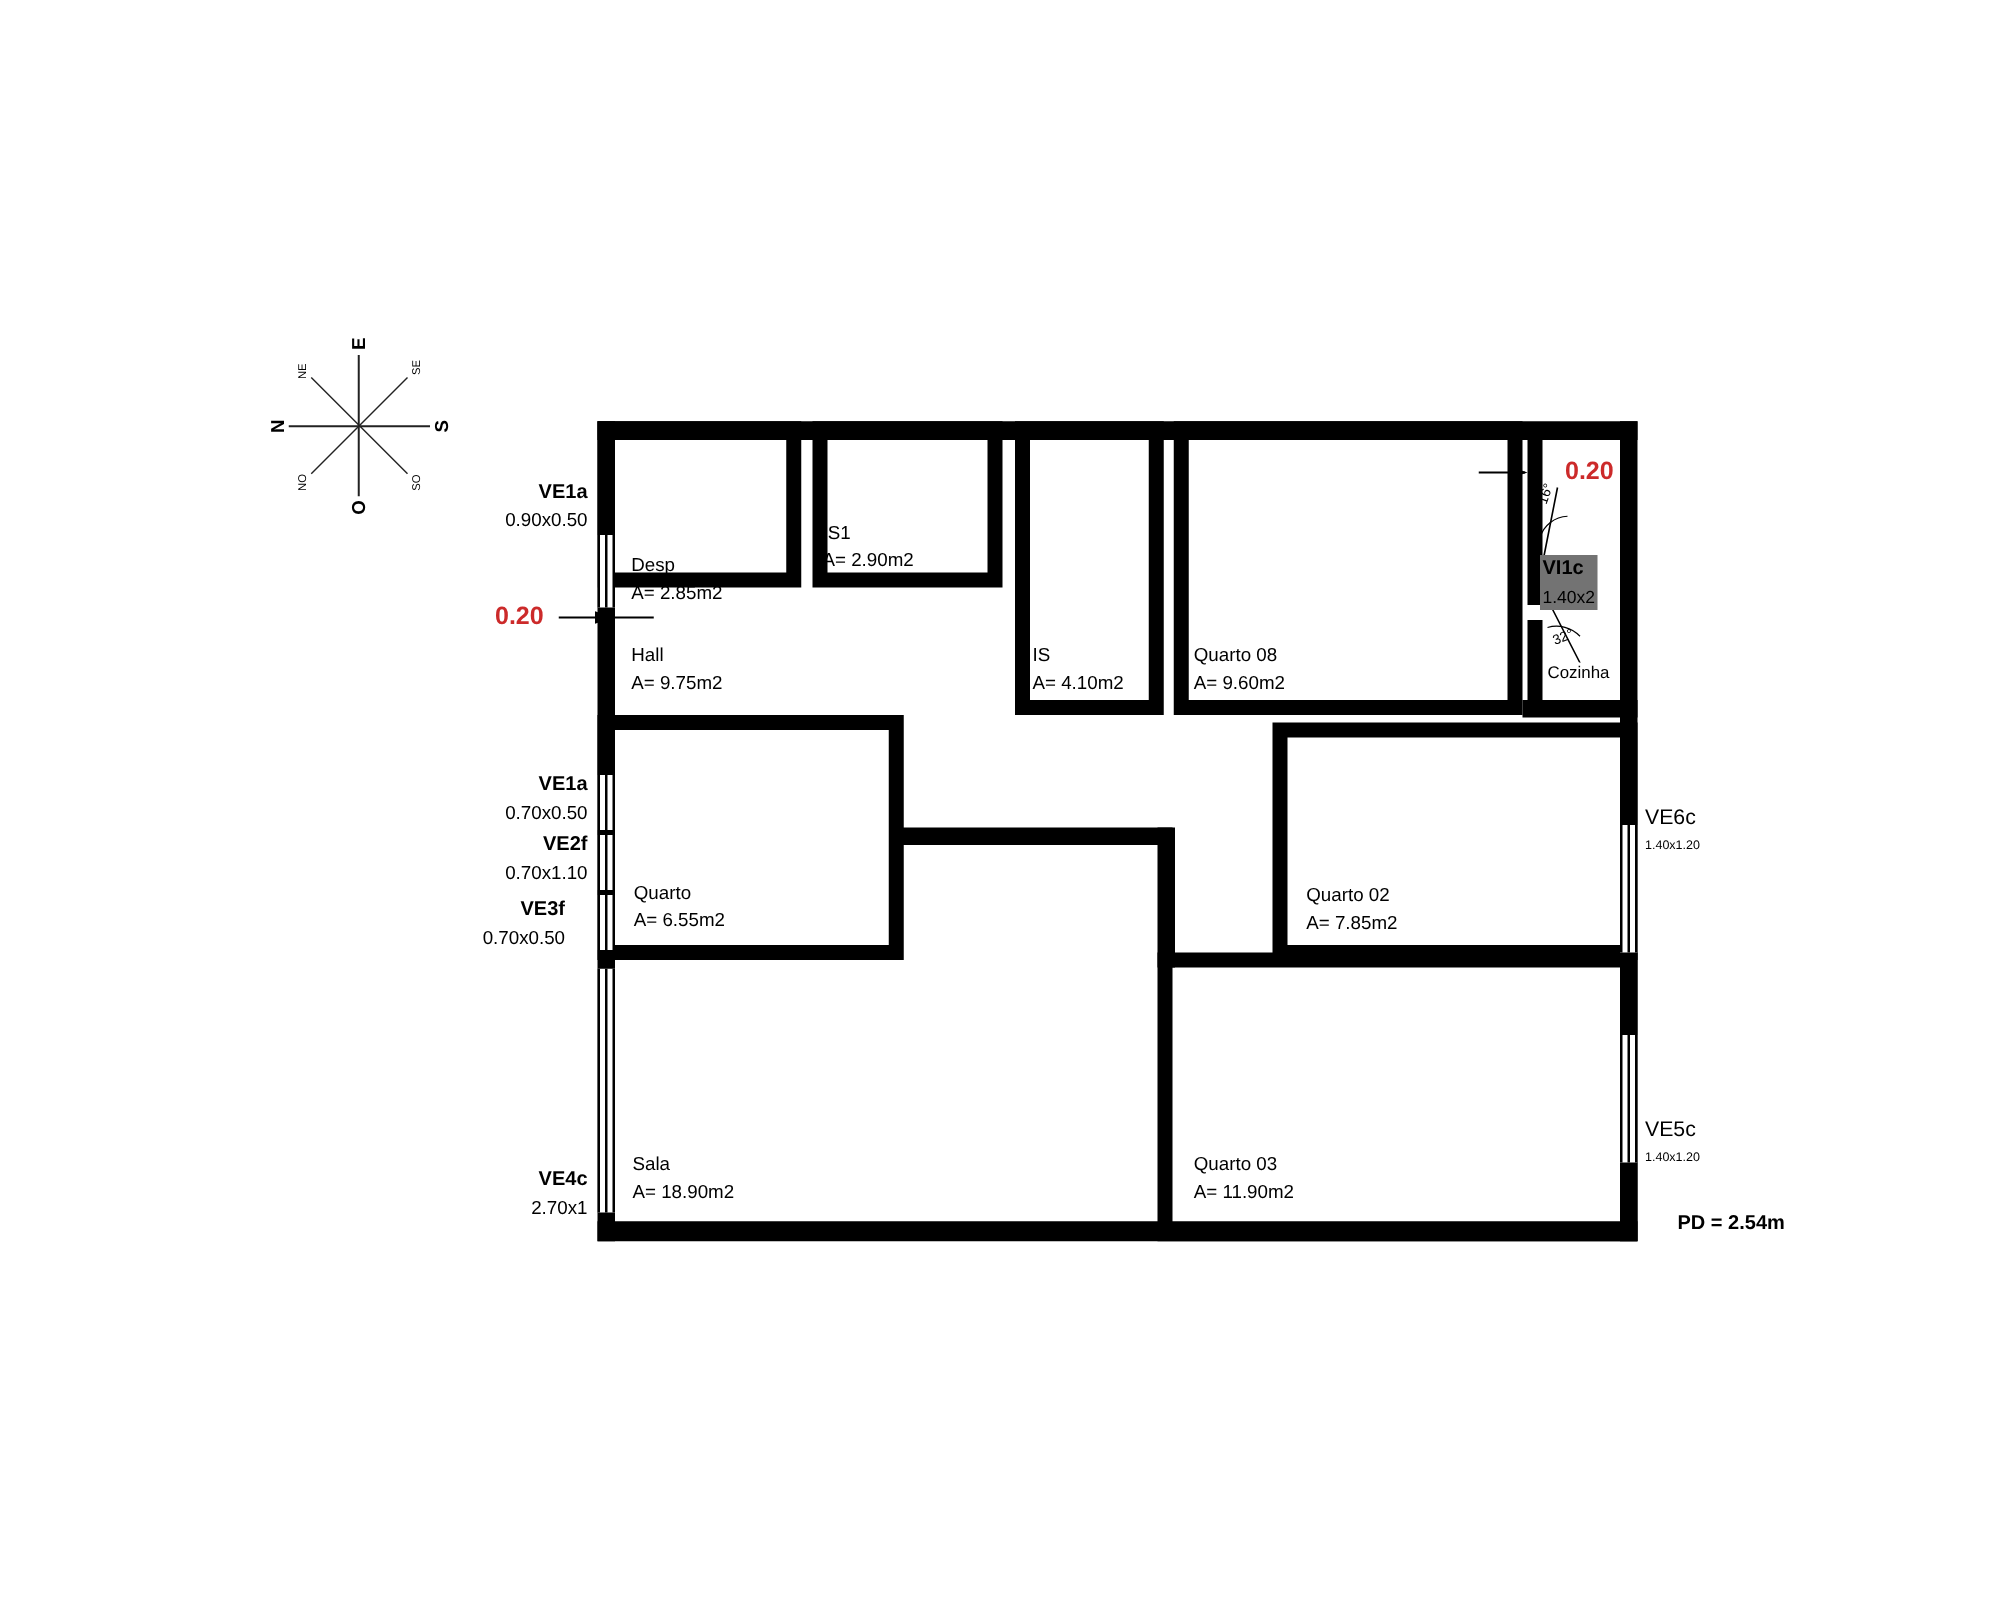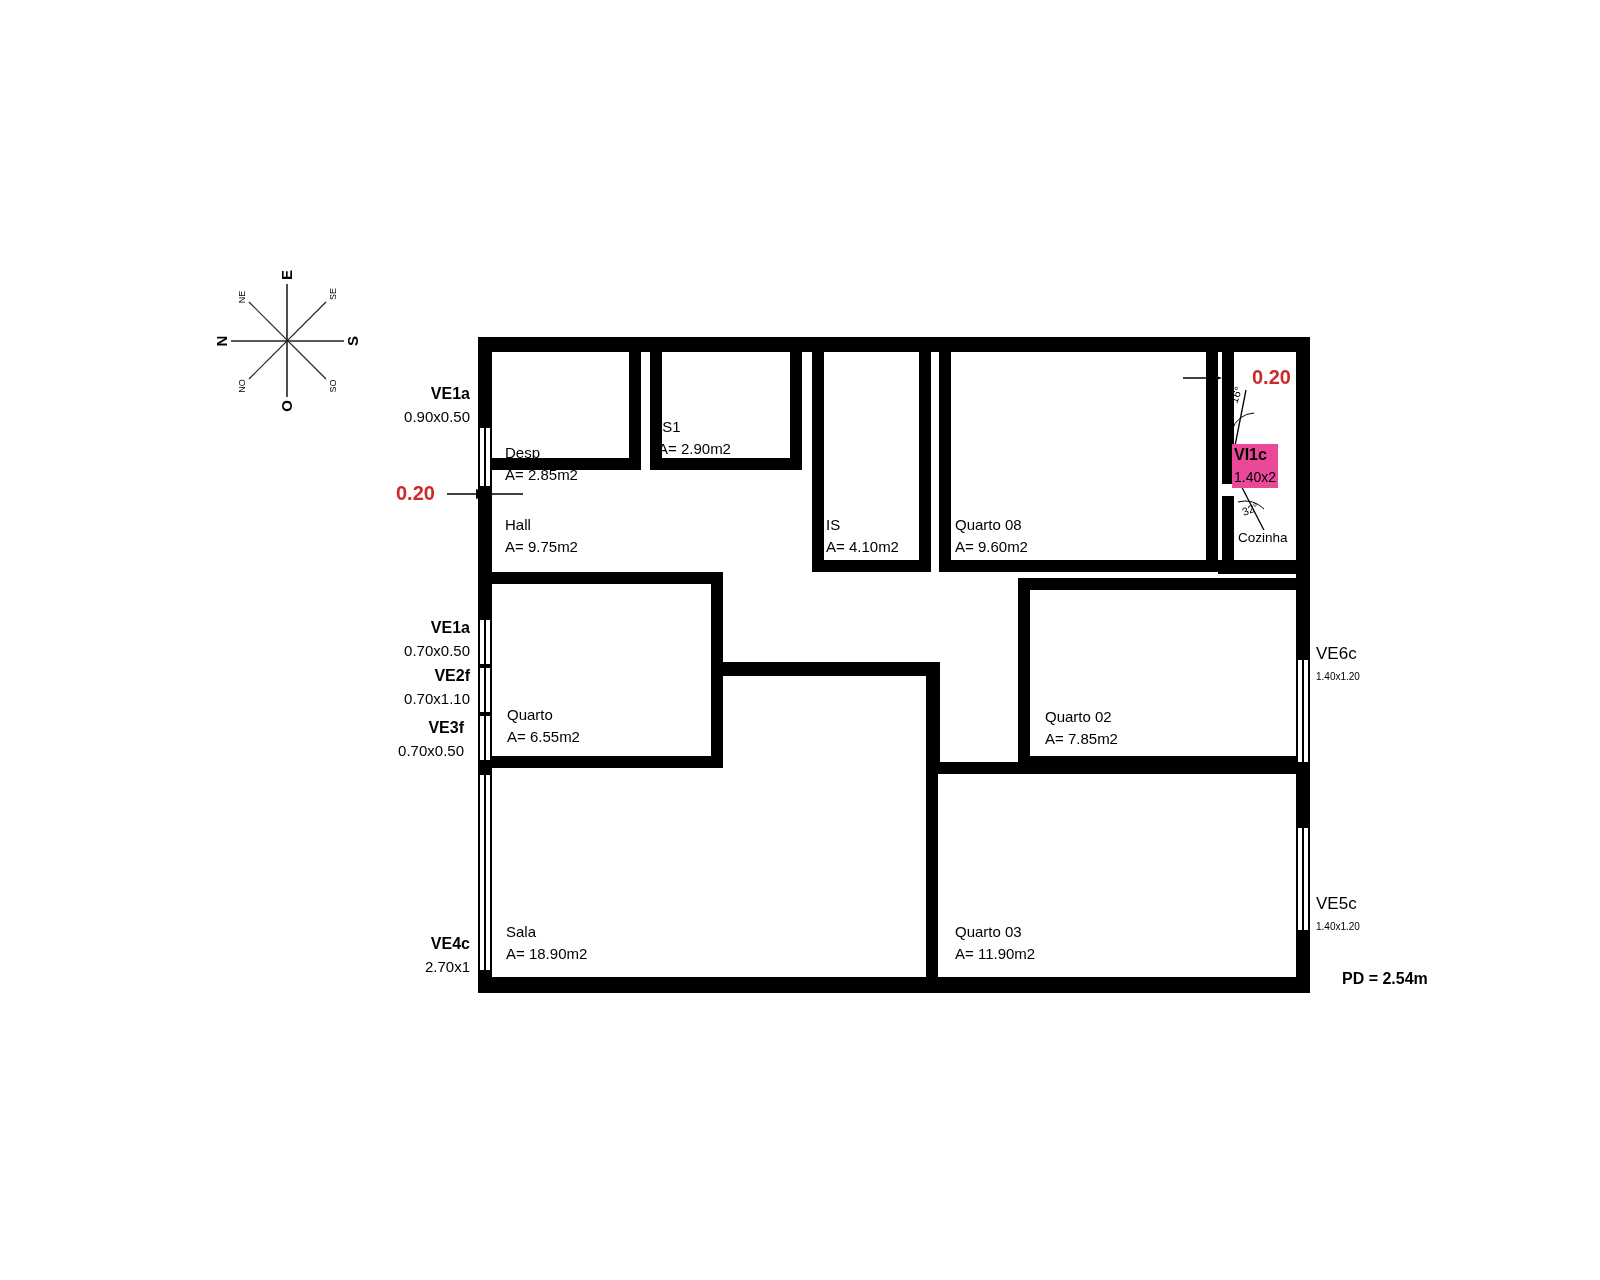--- a/index.html
+++ b/index.html
@@ -13,21 +13,21 @@
   .winV .cl{position:absolute;left:50%;top:0;bottom:0;width:2px;margin-left:-1px;background:#000;}
   .room-label{position:absolute;z-index:5;font-size:15px;line-height:22px;white-space:nowrap;}
   .side-label{position:absolute;z-index:5;text-align:right;white-space:nowrap;line-height:23px;}
   .side-label .code{font-weight:bold;font-size:16px;}
   .side-label .size{font-size:15px;}
   .right-label{position:absolute;z-index:5;text-align:left;white-space:nowrap;line-height:23px;}
   .right-label .code{font-weight:normal;font-size:17px;}
   .right-label .size{font-size:10px;}
   .dim-red{position:absolute;z-index:6;font-size:20px;font-weight:bold;color:#cc2a2a;white-space:nowrap;}
   .pd-label{position:absolute;z-index:5;font-size:16px;font-weight:bold;white-space:nowrap;}
-  .vi-label{position:absolute;z-index:6;background:#ec4899;padding:0 2px;line-height:22px;white-space:nowrap;}
+  .vi-label{position:absolute;z-index:6;background:#737373;padding:0 2px;line-height:22px;white-space:nowrap;}
   .vi-label .code{font-weight:bold;font-size:16px;}
   .vi-label .size{font-size:14px;}
   .marq-label{position:absolute;z-index:6;font-size:13.5px;background:#fff;padding:0 1px;white-space:nowrap;}
   #overlay{position:absolute;left:0;top:0;z-index:4;pointer-events:none;}
   #compass{position:absolute;left:215px;top:268px;width:145px;height:145px;transform:rotate(-90deg);z-index:5;}
 </style>
 </head>
 <body>
 
 <div id="canvas">
@@ -152,21 +152,21 @@
     <div class="size">0.90x0.50</div>
   </div>
   <div class="side-label" style="left:330px;top:616px;width:140px;">
     <div class="code">VE1a</div>
     <div class="size">0.70x0.50</div>
   </div>
   <div class="side-label" style="left:330px;top:664px;width:140px;">
     <div class="code">VE2f</div>
     <div class="size">0.70x1.10</div>
   </div>
-  <div class="side-label" style="left:324px;top:716px;width:140px;">
+  <div class="side-label" style="left:312px;top:716px;width:140px;">
     <div class="code">VE3f</div>
     <div class="size">0.70x0.50</div>
   </div>
   <div class="side-label" style="left:330px;top:932px;width:140px;">
     <div class="code">VE4c</div>
     <div class="size">2.70x1</div>
   </div>
 
   <div class="vi-label" style="left:1232px;top:444px;">
     <div class="code">VI1c</div>

